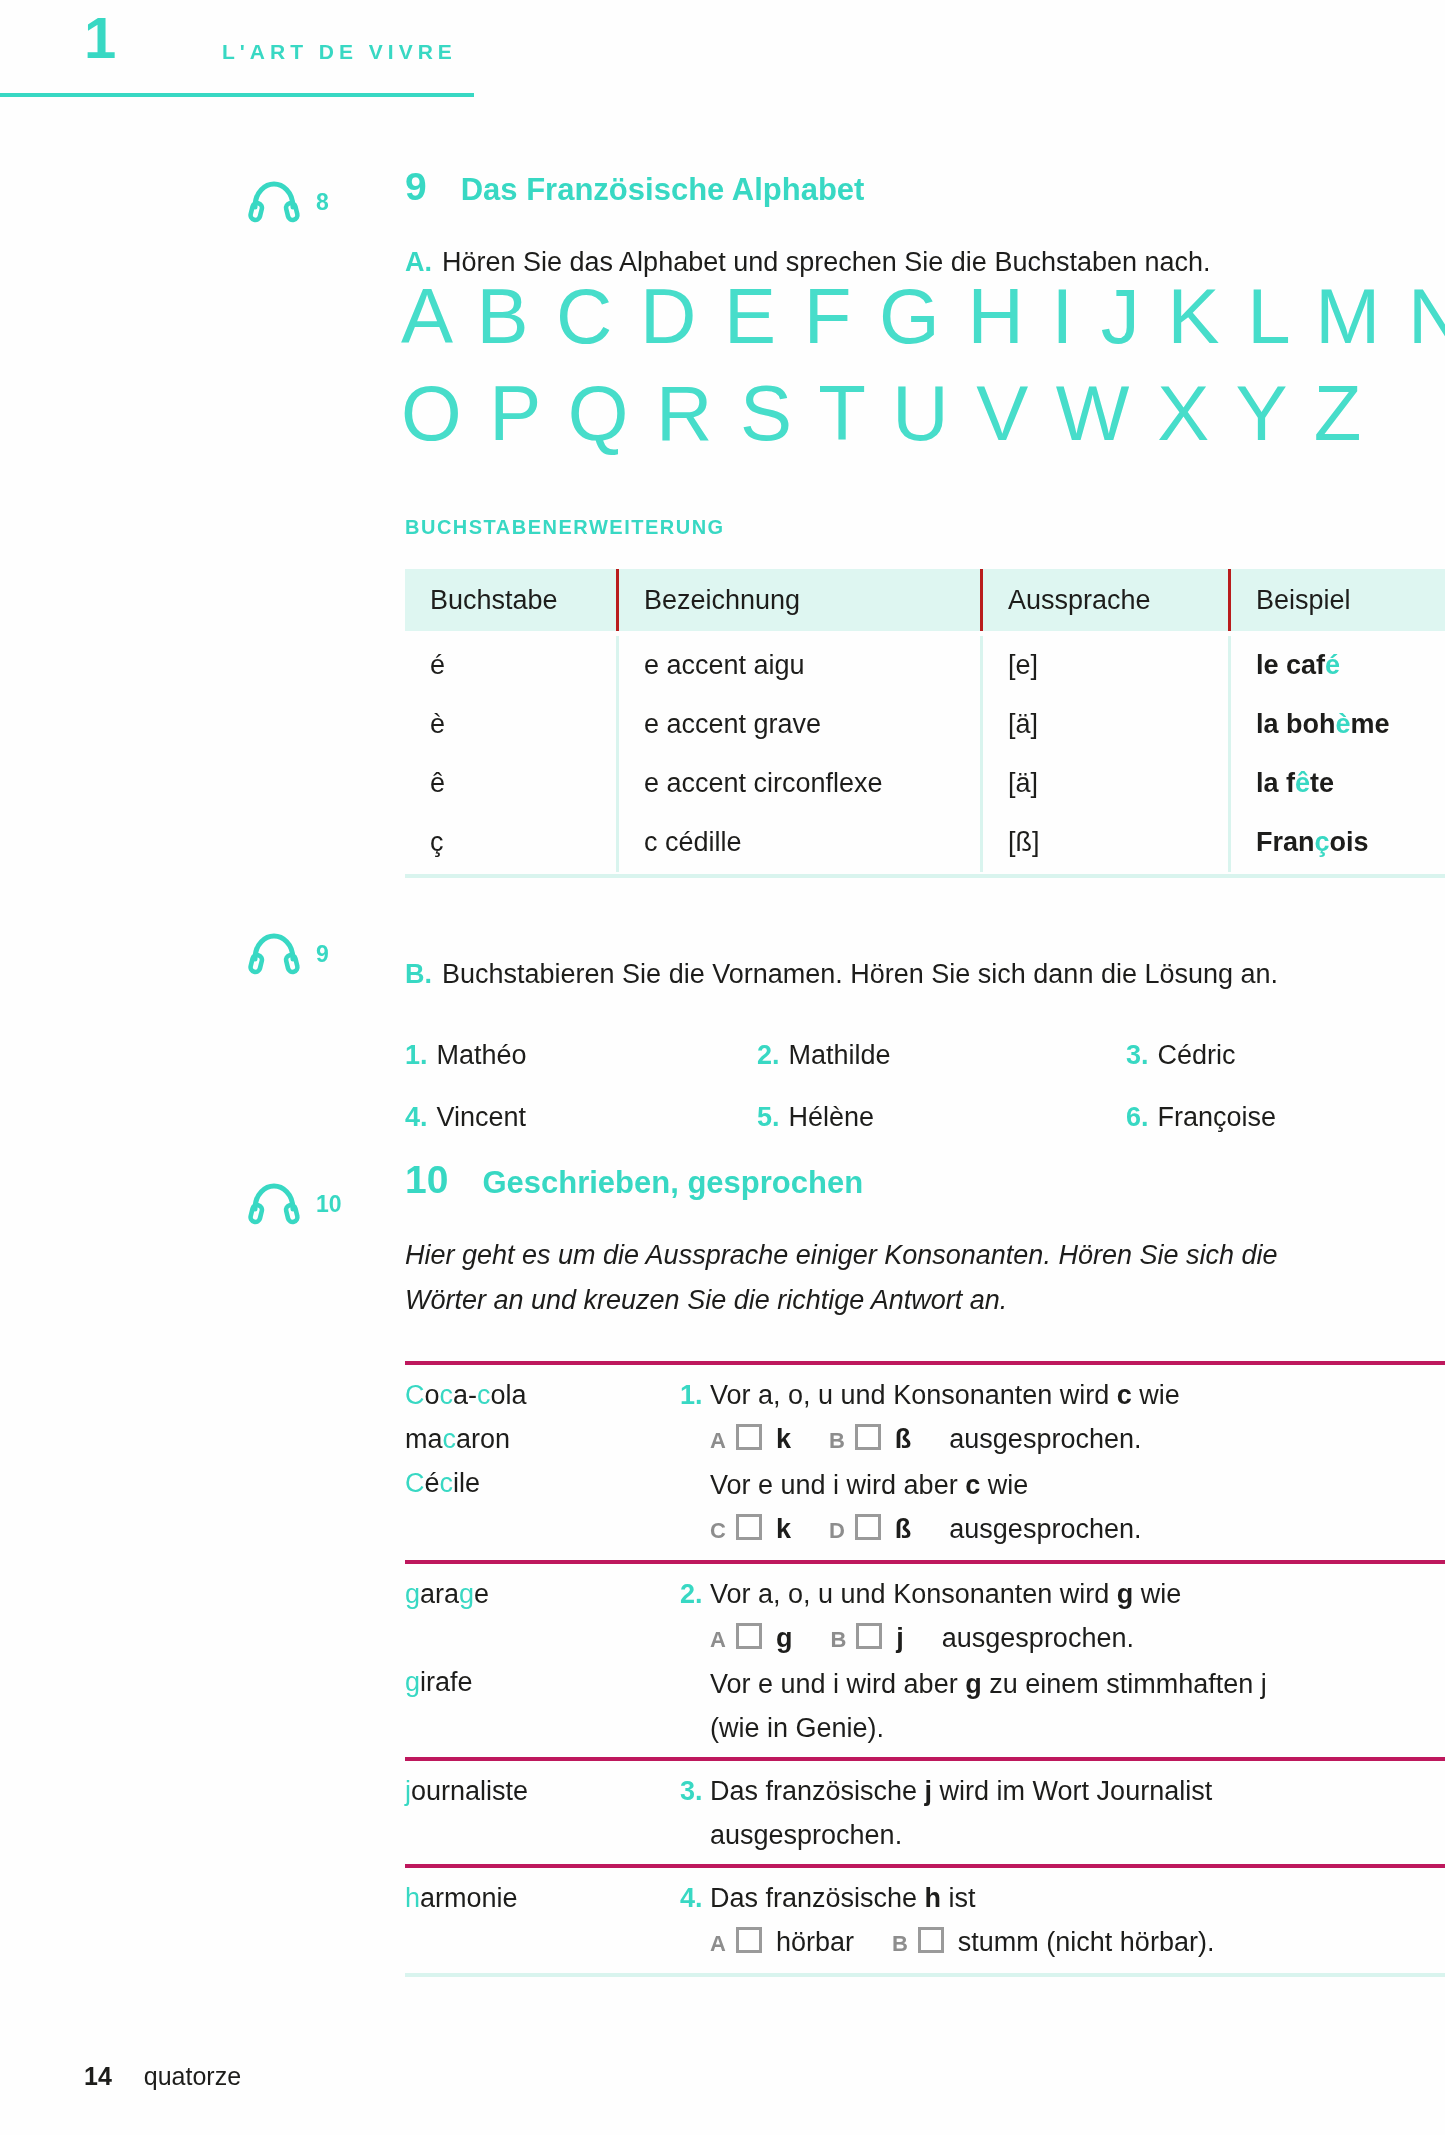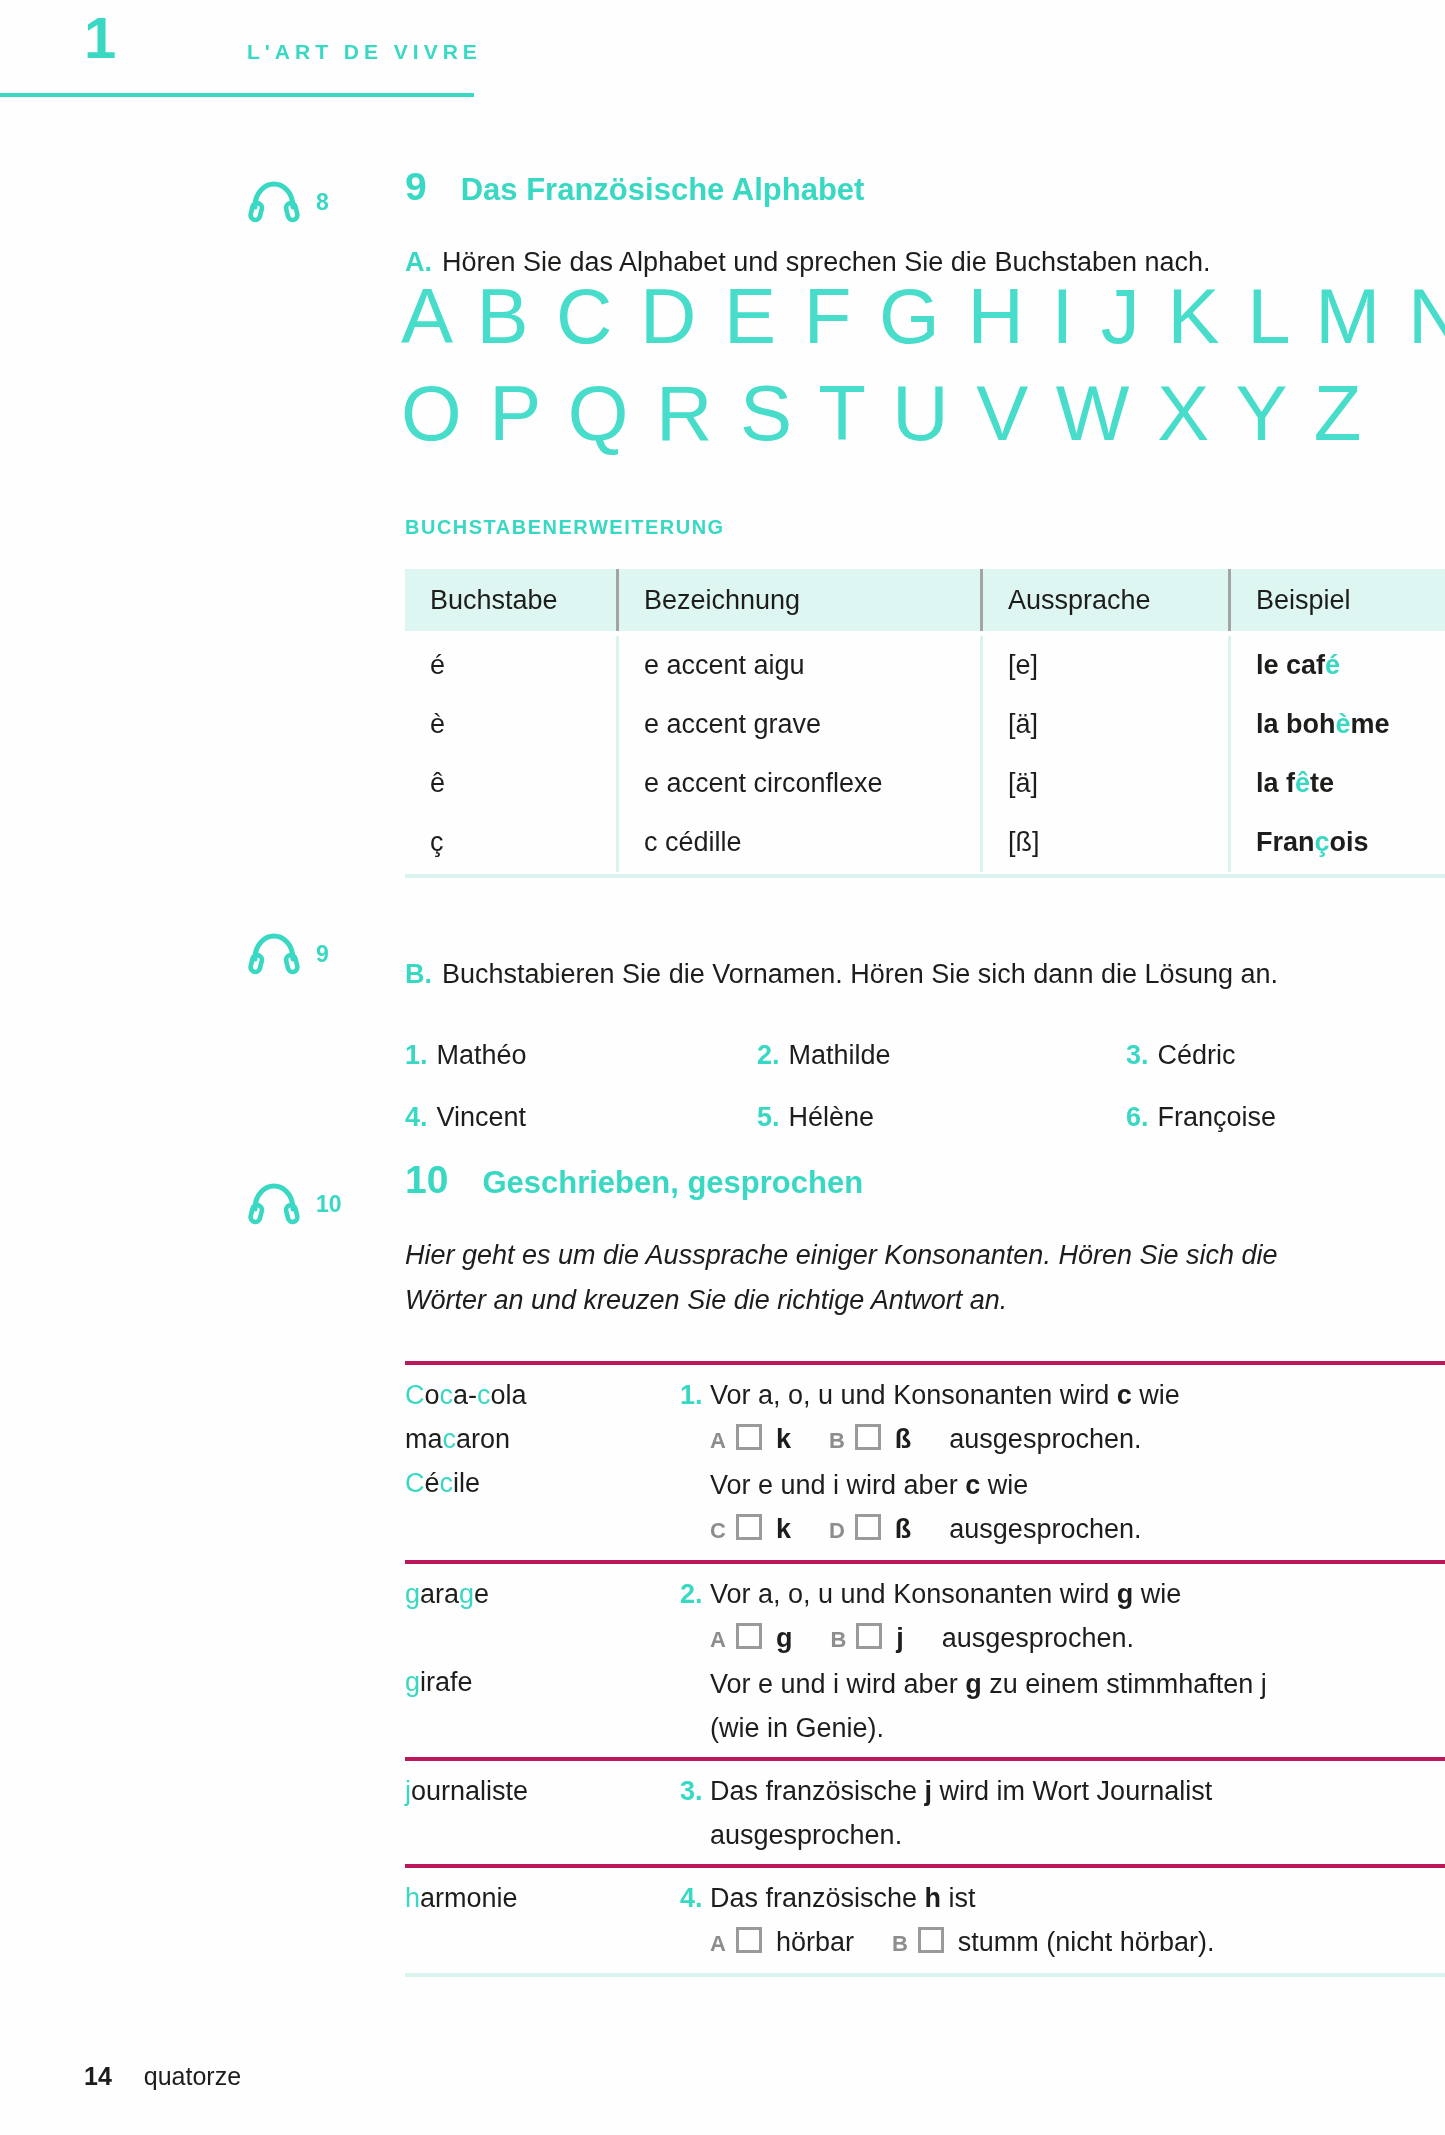--- a/index.html
+++ b/index.html
@@ -2,21 +2,21 @@
 <html><head>
 <meta charset="utf-8">
 <style>
   html,body{margin:0;padding:0;background:#fff;}
   .page{position:relative;width:1445px;height:2135px;background:#fefefe;overflow:hidden;
         font-family:"Liberation Sans",sans-serif;color:#1d1d1b;}
   .abs{position:absolute;}
 
   
   .unit-number{left:84px;top:4px;font-size:58px;font-weight:800;color:#38d8c3;}
-  .unit-title{left:222px;top:40px;font-size:21px;font-weight:700;letter-spacing:5px;color:#38d8c3;margin-left:25px;}
+  .unit-title{left:222px;top:40px;font-size:21px;font-weight:700;letter-spacing:5px;color:#38d8c3;}
   .header-rule{left:0;top:93px;width:474px;height:4px;background:#38d8c3;}
 
   
   .audio{display:flex;align-items:center;gap:14px;}
   .audio .track{font-size:23px;font-weight:700;color:#38d8c3;}
 
   
   .sec-head{display:flex;align-items:baseline;gap:34px;color:#38d8c3;}
   .sec-head .sec-num{font-size:39px;font-weight:700;}
   .sec-head .sec-title{font-size:31px;font-weight:700;}
@@ -26,21 +26,21 @@
 
   
   .alphabet{left:401px;top:268px;font-size:78px;line-height:97px;font-weight:300;
             color:#47ddca;letter-spacing:1px;word-spacing:4px;white-space:nowrap;}
 
   .mini-heading{left:405px;top:516px;font-size:20px;font-weight:700;letter-spacing:1.5px;color:#38d8c3;}
 
   
   .btable{left:405px;top:569px;width:1040px;border-bottom:4px solid #d9f4ee;padding-bottom:2px;}
   .brow{display:grid;grid-template-columns:214px 364px 248px auto;}
-  .bhead .bcell{background:#def6f1;height:62px;line-height:62px;border-right:3px solid #a3a3a3;}
+  .bhead .bcell{background:#def6f1;height:62px;line-height:62px;border-right:3px solid #b91c1c;}
   .bhead{margin-bottom:5px;}
   .bcell{padding-left:25px;font-size:27px;height:59px;line-height:59px;}
   .bbody .bcell{border-right:3px solid #d9f4ee;}
   .bbody .brow .bcell:last-child, .bhead .bcell:last-child{border-right:none;}
   .bcell.example{font-weight:700;}
 
   
   .names-row{left:405px;width:1040px;height:47px;}
   .name-item{position:absolute;font-size:27px;white-space:nowrap;margin-top:15px;}
   .name-num{color:#38d8c3;font-weight:700;margin-right:9px;}

